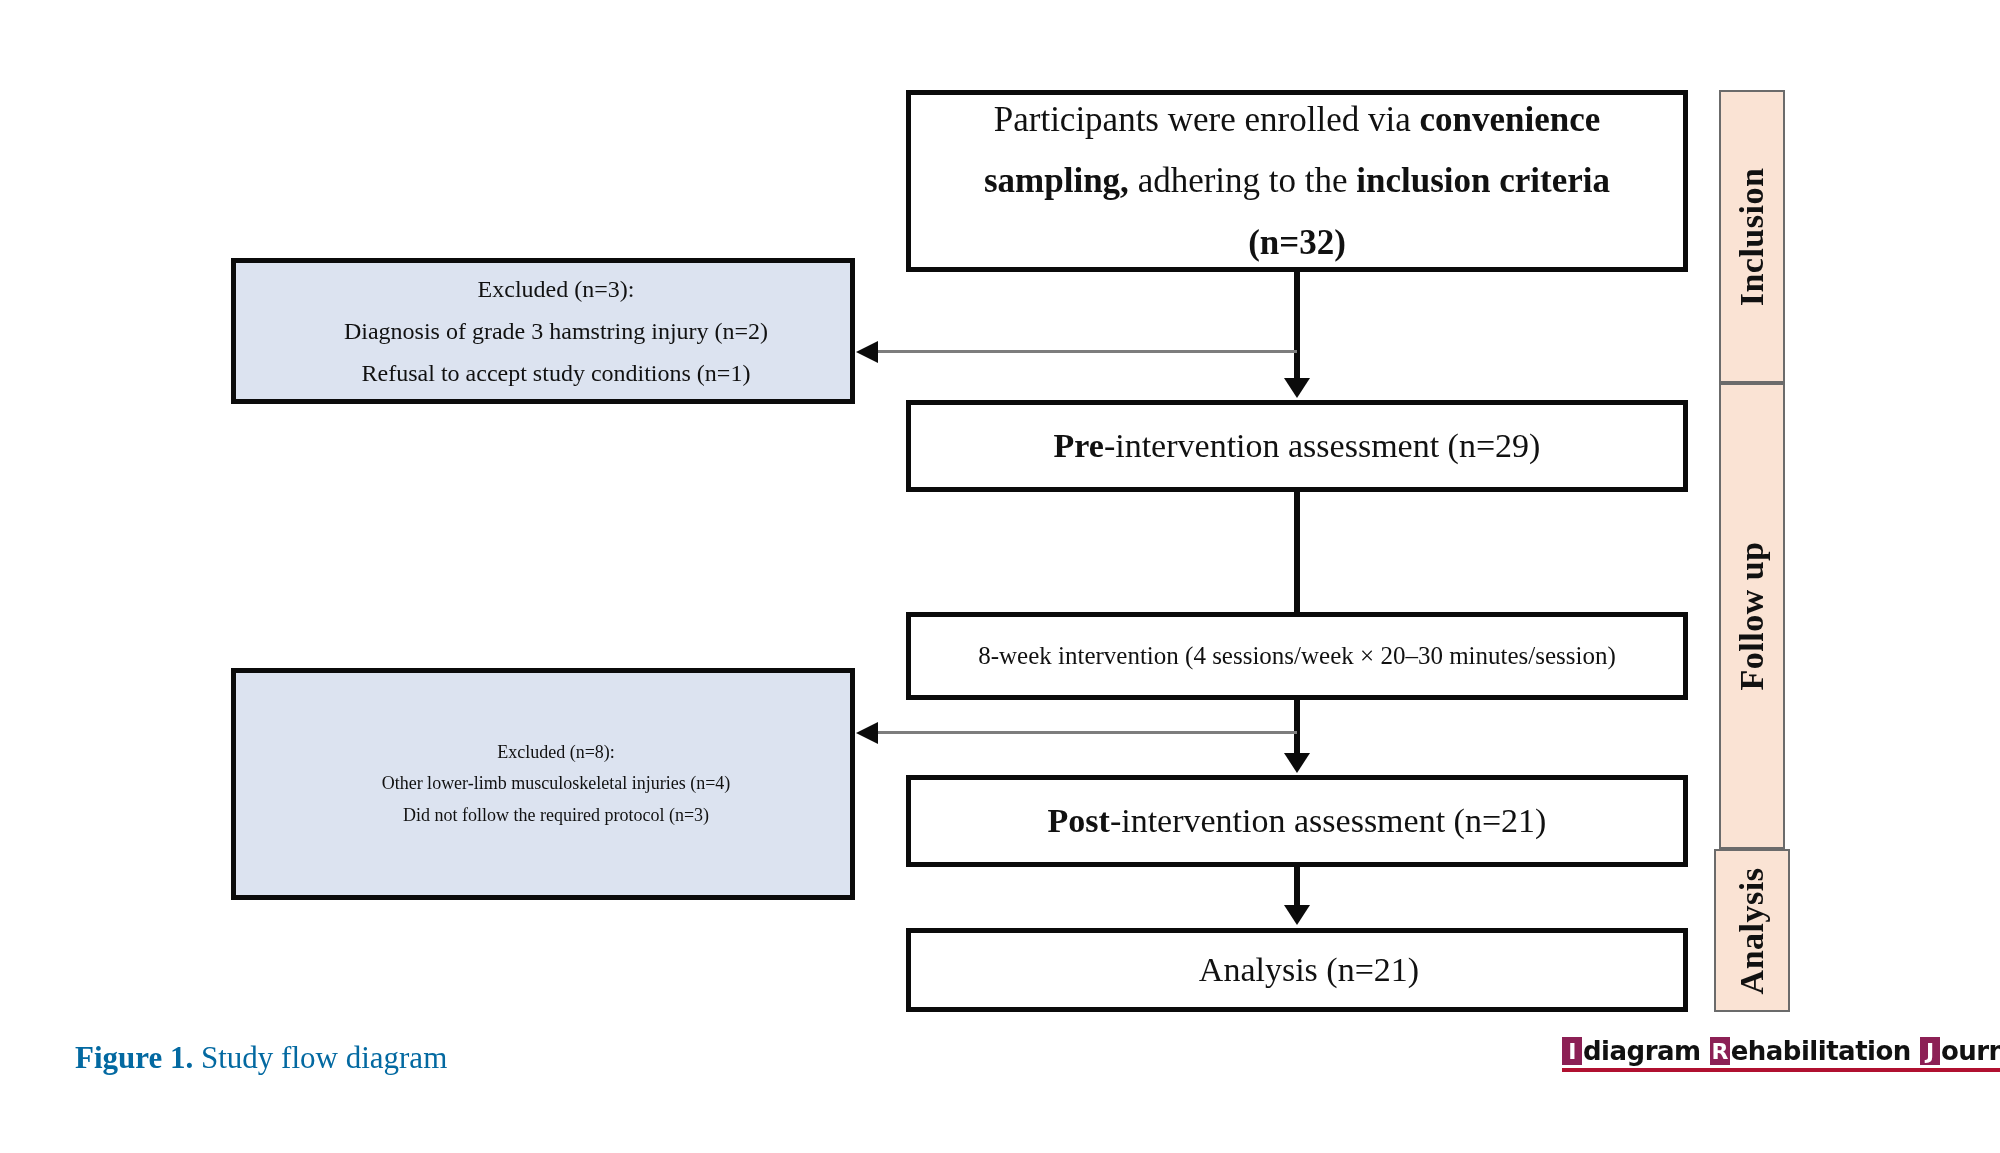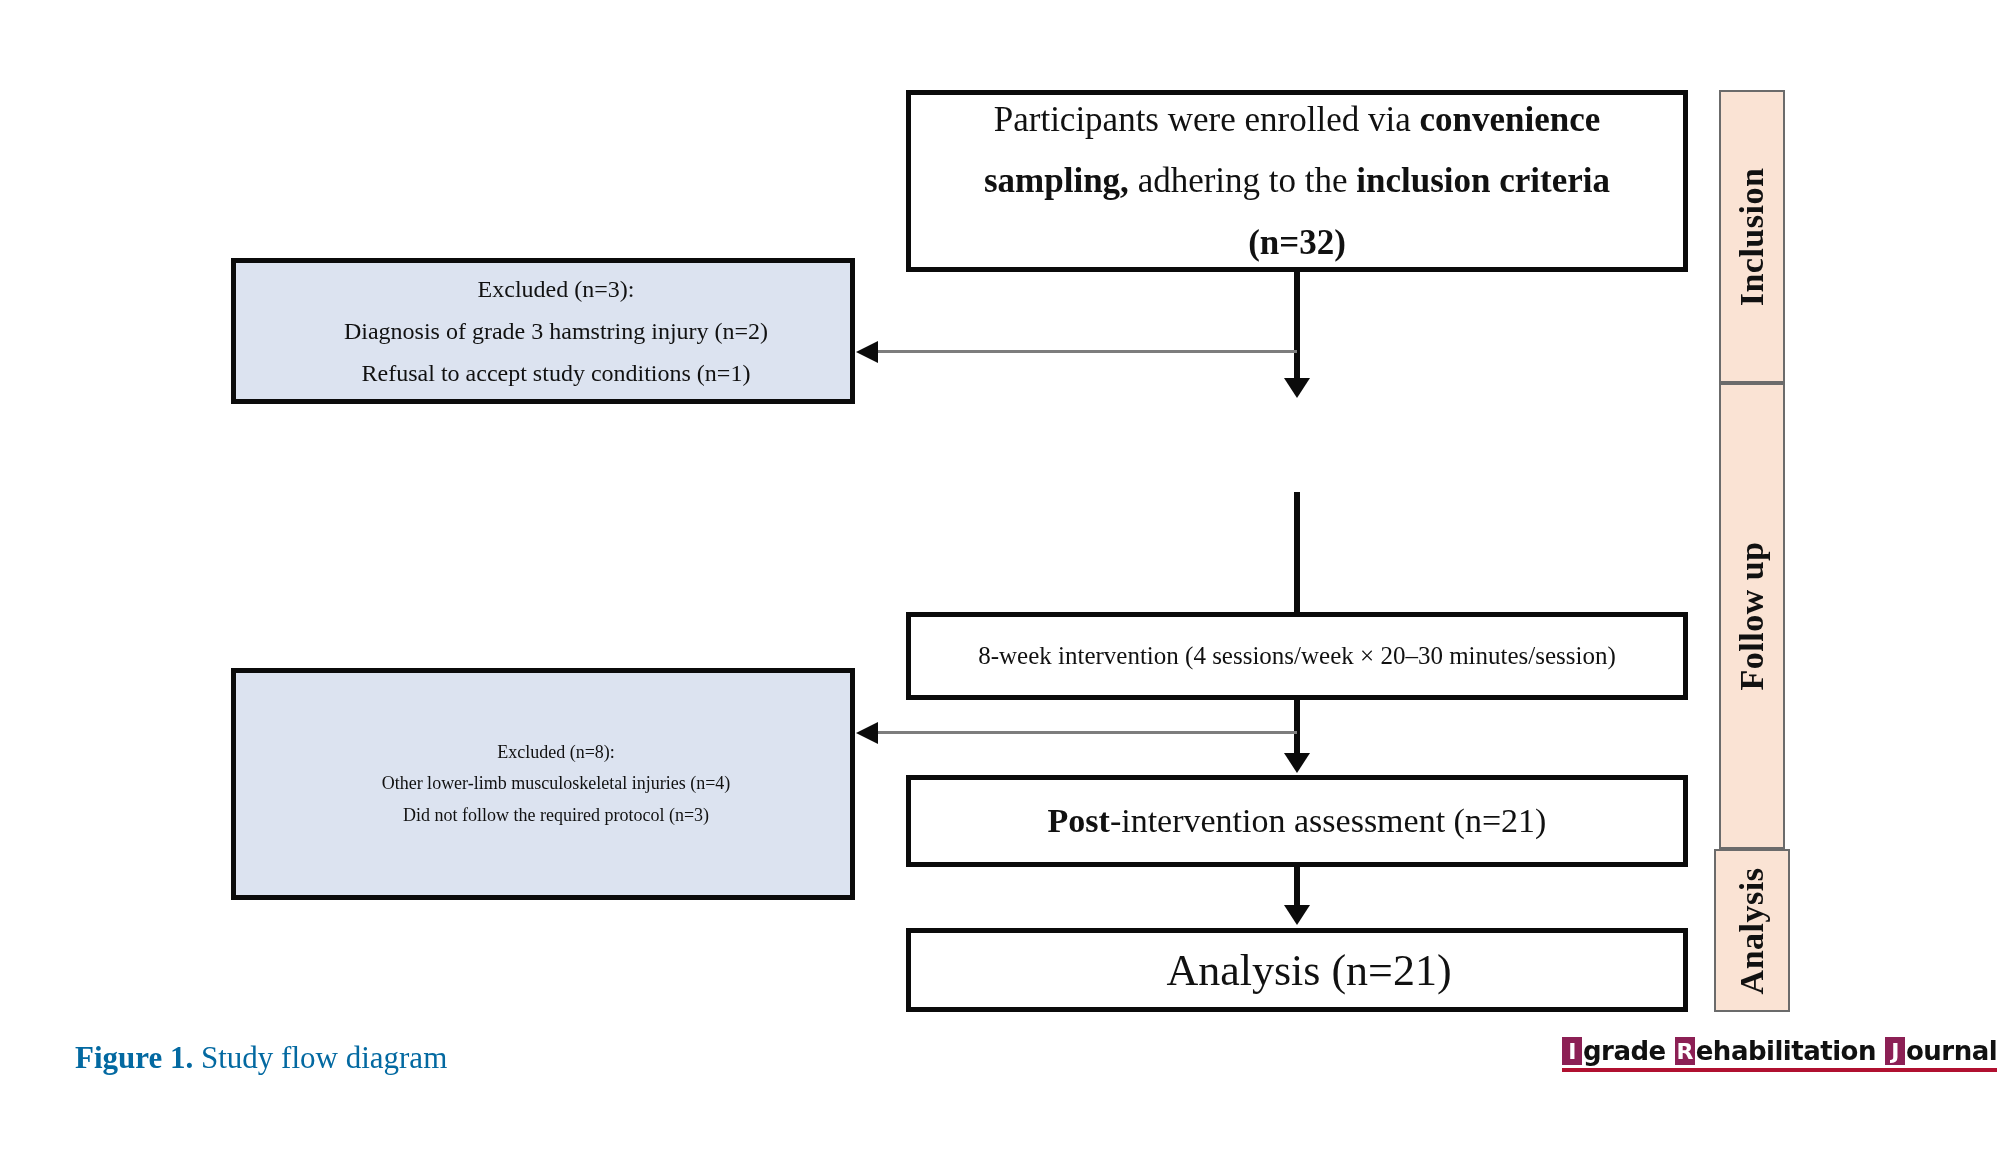--- a/index.html
+++ b/index.html
@@ -42,21 +42,21 @@
     border: 5px solid #0b0b0b;
     padding-left: 26px;
   }
   b, .bold { font-weight: 700; }
 
   
   #box-enroll   { left: 906px;  top: 90px;  width: 782px; height: 182px; font-size: 35px; }
   #box-pre      { left: 906px;  top: 400px; width: 782px; height: 92px;  font-size: 34px; }
   #box-interv   { left: 906px;  top: 612px; width: 782px; height: 88px;  font-size: 25px; }
   #box-post     { left: 906px;  top: 775px; width: 782px; height: 92px;  font-size: 34px; }
-  #box-analysis { left: 906px;  top: 928px; width: 782px; height: 84px;  font-size: 44px; padding-left: 24px; }
+  #box-analysis { left: 906px;  top: 928px; width: 782px; height: 84px;  font-size: 34px; padding-left: 24px; }
 
   #box-excl-1   { left: 231px;  top: 258px; width: 624px; height: 146px; font-size: 24px; }
   #box-excl-2   { left: 231px;  top: 620px; width: 624px; height: 232px; font-size: 18px; margin-top: 48px; }
 
   .node .line { display: block; }
 
   
   .vline {
     position: absolute;
     background: #0b0b0b;
@@ -172,20 +172,25 @@
     <div class="inner">
       <span class="line">Excluded (n=3):</span>
       <span class="line">Diagnosis of grade 3 hamstring injury (n=2)</span>
       <span class="line">Refusal to accept study conditions (n=1)</span>
     </div>
   </div>
 
   <div class="hline-gray" style="left:875px; top:350px; width:422px;"></div>
   <div class="arrow-left" style="left:856px; top:341px;"></div>
 
+  <div class="node" id="box-pre">
+    <div class="inner">
+      <span class="bold">Pre</span><span>-intervention assessment (n=29)</span>
+    </div>
+  </div>
 
   <div class="vline" style="left:1294px; top:492px; height:120px;"></div>
 
   <div class="node" id="box-interv">
     <div class="inner">
       <span>8-week intervention (4 sessions/week × 20–30 minutes/session)</span>
     </div>
   </div>
 
   <div class="node excluded" id="box-excl-2">
@@ -228,21 +233,21 @@
   </div>
 
   <div id="caption">
     <span class="fig-label">Figure 1.</span>
     <span>Study flow diagram</span>
   </div>
 
   <div id="logo">
     <span class="word">
       <span class="cap">I</span>
-        <span>grade</span>
+        <span>diagram</span>
     </span>
     <span class="word">
       <span class="cap">R</span>
         <span>ehabilitation</span>
     </span>
     <span class="word">
       <span class="cap">J</span>
         <span>ournal</span>
     </span>
   </div>

